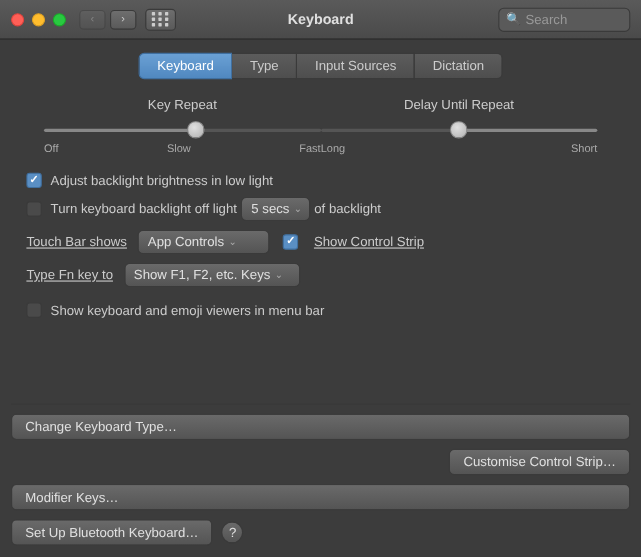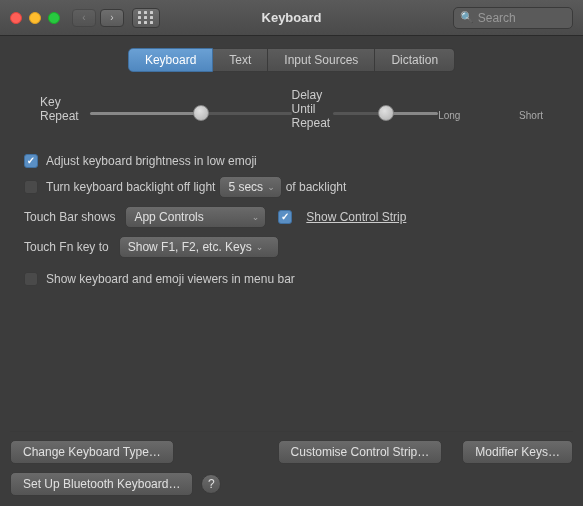--- a/index.html
+++ b/index.html
@@ -151,21 +151,21 @@
     
     .sliders-row {
       display: flex;
       gap: 0;
       margin-bottom: 16px;
       padding: 0 20px;
     }
     .slider-group {
       flex: 1;
       display: flex;
-      flex-direction: row;
+      flex-direction: column;
       align-items: center;
     }
     .slider-label {
       font-size: 12px;
       color: #ccc;
       margin-bottom: 8px;
     }
     .slider-track-container {
       width: 100%;
       position: relative;
@@ -264,20 +264,21 @@
     .touch-bar-row {
       display: flex;
       align-items: center;
       margin-bottom: 8px;
       padding-left: 4px;
     }
     .row-label {
       font-size: 12px;
       color: #ccc;
       margin-right: 6px;
+      text-decoration: underline;
     }
 
     .show-control-strip {
       display: flex;
       align-items: center;
       margin-left: 8px;
     }
 
     .fn-row {
       display: flex;
@@ -289,22 +290,23 @@
     
     .bottom-area {
       position: absolute;
       bottom: 0;
       left: 0;
       right: 0;
       padding: 0 10px 10px;
     }
     .bottom-row1 {
       display: flex;
-      gap: 20px;
+      gap: 8px;
       margin-bottom: 8px;
+      flex-direction: column;
     }
     .bottom-row2 {
       display: flex;
       align-items: center;
       gap: 8px;
     }
 
     .mac-button {
       background: linear-gradient(to bottom, #6a6a6a, #545454);
       border: 1px solid #3a3a3a;
@@ -369,33 +371,38 @@
   <div class="search-box">
     <span class="search-icon-svg">🔍</span>
     <input class="search-input" type="text" placeholder="Search" style="">
   </div>
 </div>
 
 <div class="content">
 
   <div class="tabs">
     <div class="tab active">Keyboard</div>
-    <div class="tab">Text</div>
+    <div class="tab">Type</div>
     <div class="tab">Input Sources</div>
     <div class="tab">Dictation</div>
   </div>
 
   <div class="sliders-row">
 
     <div class="slider-group">
       <div class="slider-label">Key Repeat</div>
       <div class="slider-track-container">
         <div class="slider-track">
           <div class="slider-thumb"></div>
         </div>
+      </div>
+      <div class="slider-labels-row">
+        <span>Off</span>
+        <span>Slow</span>
+        <span>Fast</span>
       </div>
     </div>
 
     <div class="slider-group">
       <div class="slider-label">Delay Until Repeat</div>
       <div class="slider-track-container">
         <div class="slider-track slider-track-right">
           <div class="slider-thumb slider-thumb-right"></div>
         </div>
       </div>
@@ -403,51 +410,51 @@
         <span>Long</span>
         <span>Short</span>
       </div>
     </div>
   </div>
 
   <div class="option-row">
     <div class="checkbox">
       <span class="checkbox-check">✓</span>
     </div>
-    <span class="option-label">Adjust keyboard brightness in low emoji</span>
+    <span class="option-label">Adjust backlight brightness in low light</span>
   </div>
 
   <div class="option-row">
     <div class="checkbox unchecked">
       <span class="checkbox-check"></span>
     </div>
     <span class="option-label">Turn keyboard backlight off light</span>
     <div class="dropdown">
       <span>5 secs</span>
       <span class="dropdown-arrow">⌄</span>
     </div>
     <span class="option-label">of backlight</span>
   </div>
 
   <div class="touch-bar-row">
     <span class="row-label">Touch Bar shows</span>
-    <div class="dropdown" style="min-width:120px;gap:44px;">
+    <div class="dropdown" style="min-width:120px;">
       <span>App Controls</span>
       <span class="dropdown-arrow">⌄</span>
     </div>
     <div class="show-control-strip">
       <div class="checkbox" style="background:#5a8fc4; border-color:#4070a0;">
         <span class="checkbox-check">✓</span>
       </div>
       <span class="option-label" style="margin-left:6px;text-decoration:underline;">Show Control Strip</span>
     </div>
   </div>
 
   <div class="fn-row">
-    <span class="row-label">Touch Fn key to</span>
+    <span class="row-label">Type Fn key to</span>
     <div class="dropdown" style="min-width:160px;text-align:center;">
       <span>Show F1, F2, etc. Keys</span>
       <span class="dropdown-arrow">⌄</span>
     </div>
   </div>
 
   <div class="option-row">
     <div class="checkbox unchecked">
       <span class="checkbox-check"></span>
     </div>

